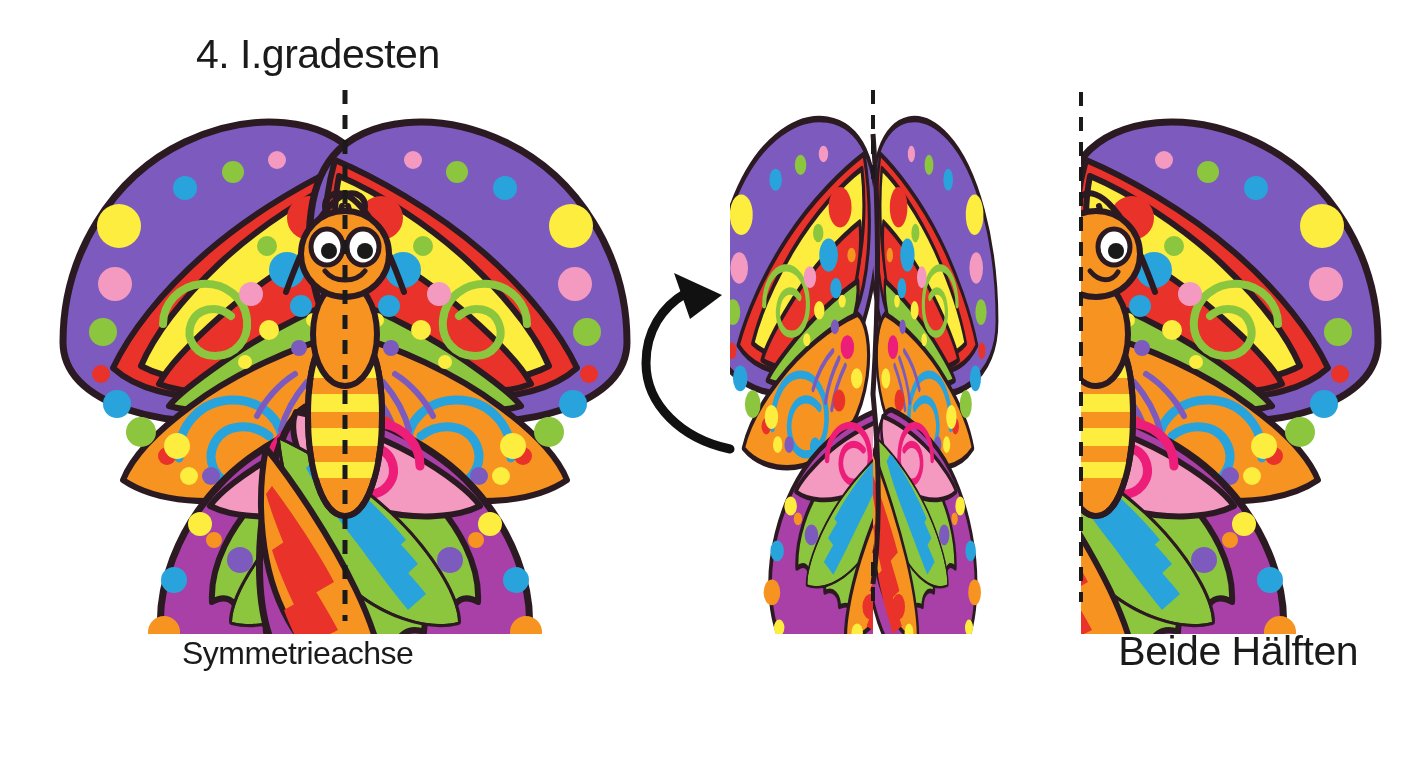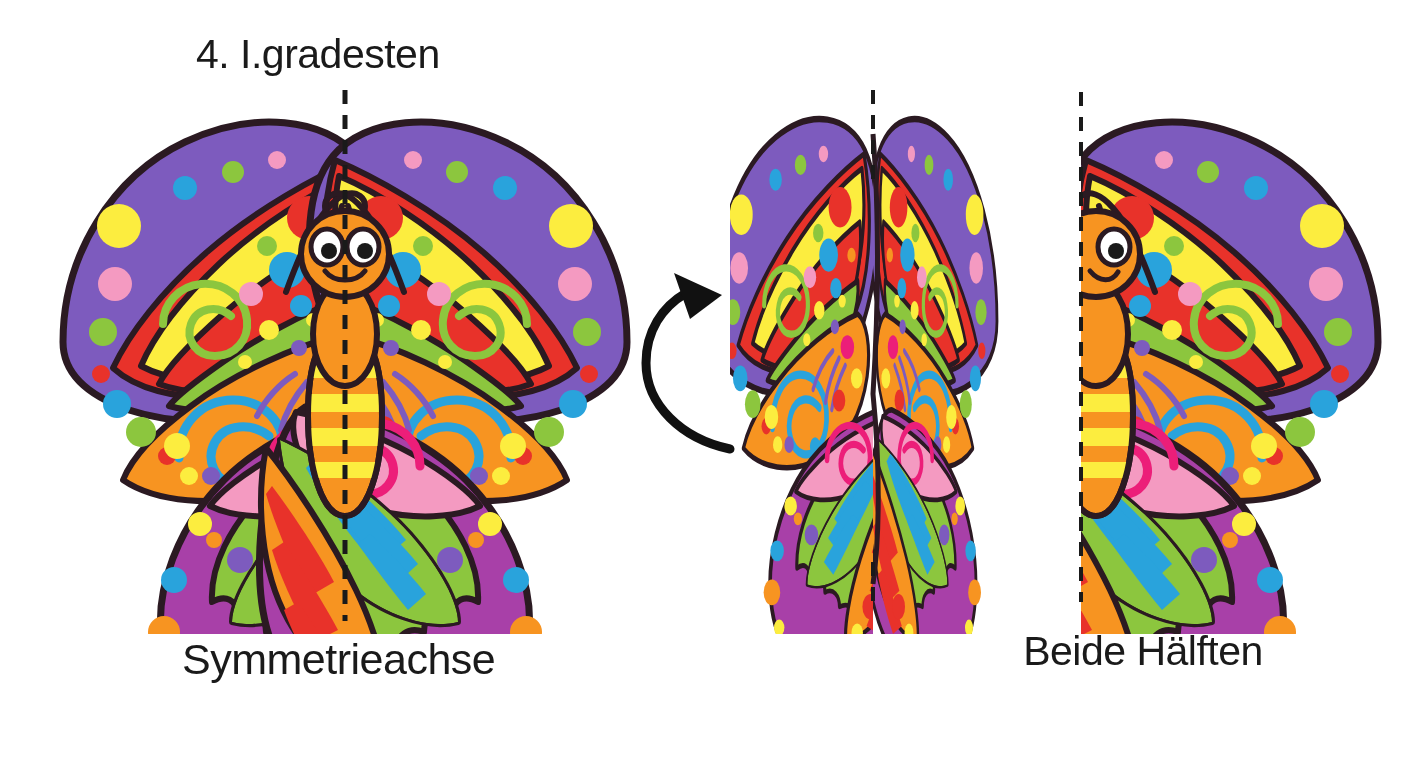--- a/index.html
+++ b/index.html
@@ -7,22 +7,22 @@
     width:1408px;height:768px;background:#ffffff;
     font-family:"Liberation Sans", sans-serif;
     overflow:hidden;position:relative;
   }
   #stage{position:absolute;left:0;top:4px;width:1408px;height:768px;}
   .label{
     position:absolute;color:#1a1a1a;font-weight:400;
     white-space:nowrap;letter-spacing:-0.5px;
   }
   #title-label{left:196px;top:27px;font-size:41px;}
-  #axis-label{left:182px;top:631px;font-size:43px;}
-  #result-label{left:928px;top:622px;font-size:41px;line-height:50px;text-align:center;width:430px;}
+  #axis-label{left:182px;top:631px;font-size:32px;}
+  #result-label{left:928px;top:622px;font-size:41px;line-height:50px;text-align:right;width:430px;}
   #result-label span{display:block;}
   svg{display:block;}
   .art{position:absolute;}
 </style>
 </head>
 <body>
 
 <div id="stage">
 
   <div class="label" id="title-label">4. I.gradesten</div>

